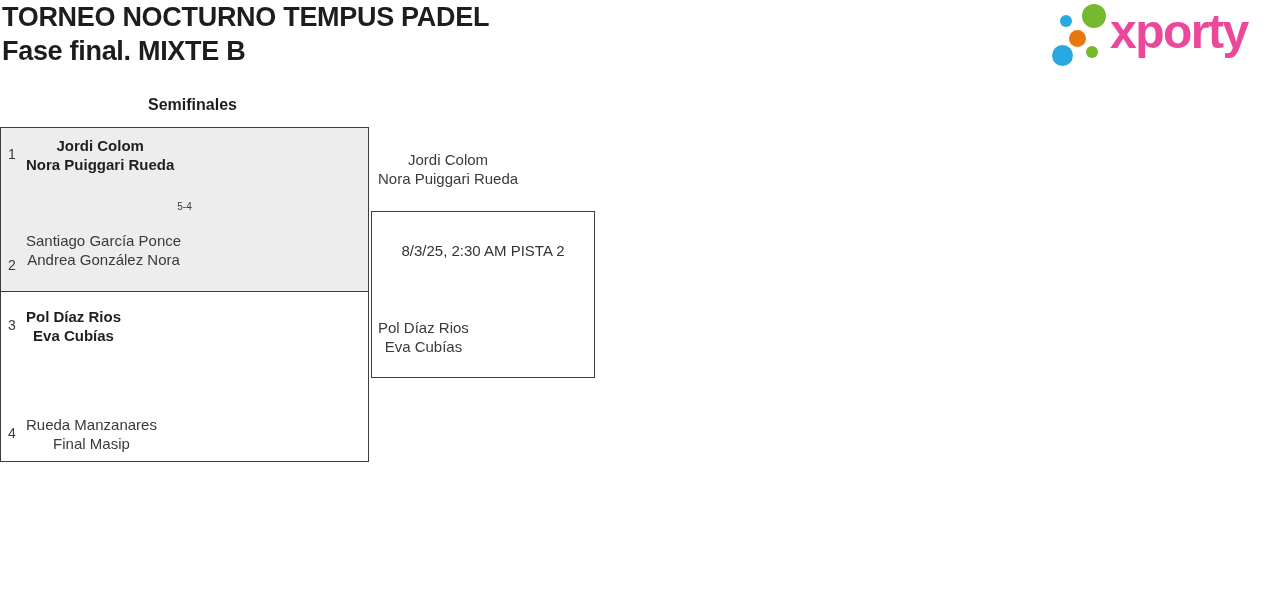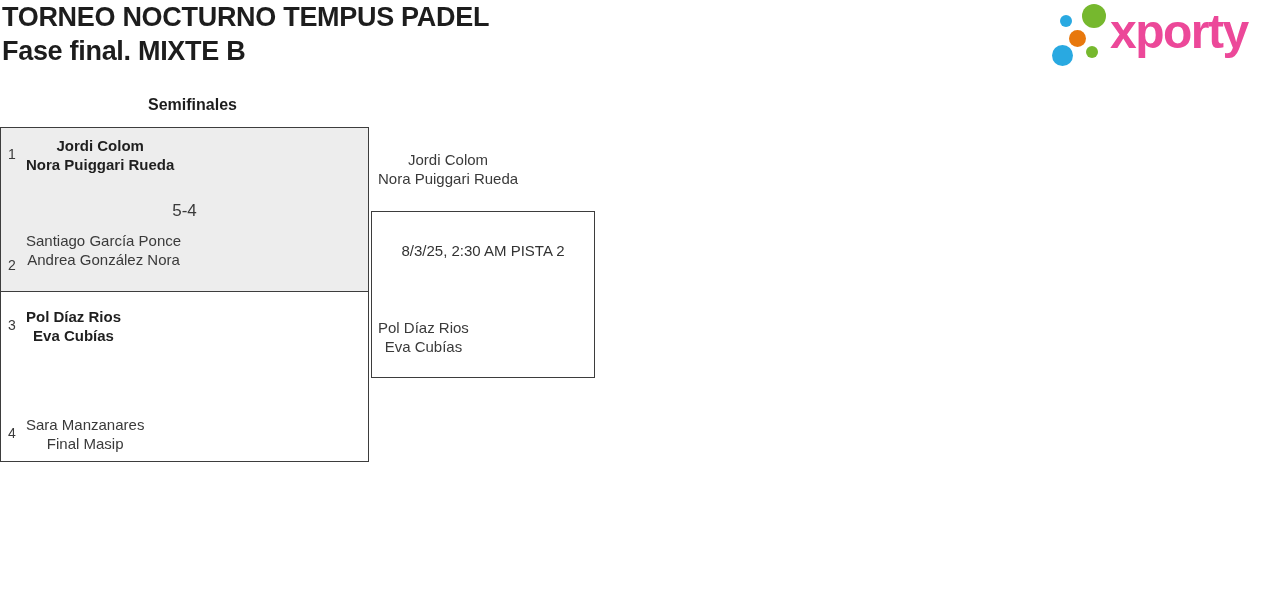--- a/index.html
+++ b/index.html
@@ -89,21 +89,21 @@
   .team-sf2-top    { top: 307px; }
   .team-sf2-bottom { top: 415px; }
   .team-final-top    { left: 378px; top: 150px; }
   .team-final-bottom { left: 378px; top: 318px; }
 
   
   .score {
     left: 0px;
     width: 369px;
     text-align: center;
-    font-size: 17px;
+    font-size: 10px;
     color: #3a3a3a;
   }
   .score-sf1 { top: 201px; }
   .score-sf2 { top: 367px; }
 
   
   .schedule {
     left: 371px;
     width: 224px;
     top: 242px;
@@ -150,21 +150,21 @@
     <div>Andrea González Nora</div>
   </div>
 
   <div class="abs seed seed-3">3</div>
   <div class="abs team winner team-sf2-top">
     <div>Pol Díaz Rios</div>
     <div>Eva Cubías</div>
   </div>
   <div class="abs seed seed-4">4</div>
   <div class="abs team team-sf2-bottom">
-    <div>Sara Manzanares</div>
+    <div>Rueda Manzanares</div>
     <div>Final Masip</div>
   </div>
 
   <div class="abs team team-final-top">
     <div>Jordi Colom</div>
     <div>Nora Puiggari Rueda</div>
   </div>
   <div class="abs schedule">8/3/25, 2:30 AM PISTA 2</div>
   <div class="abs team team-final-bottom">
     <div>Pol Díaz Rios</div>

